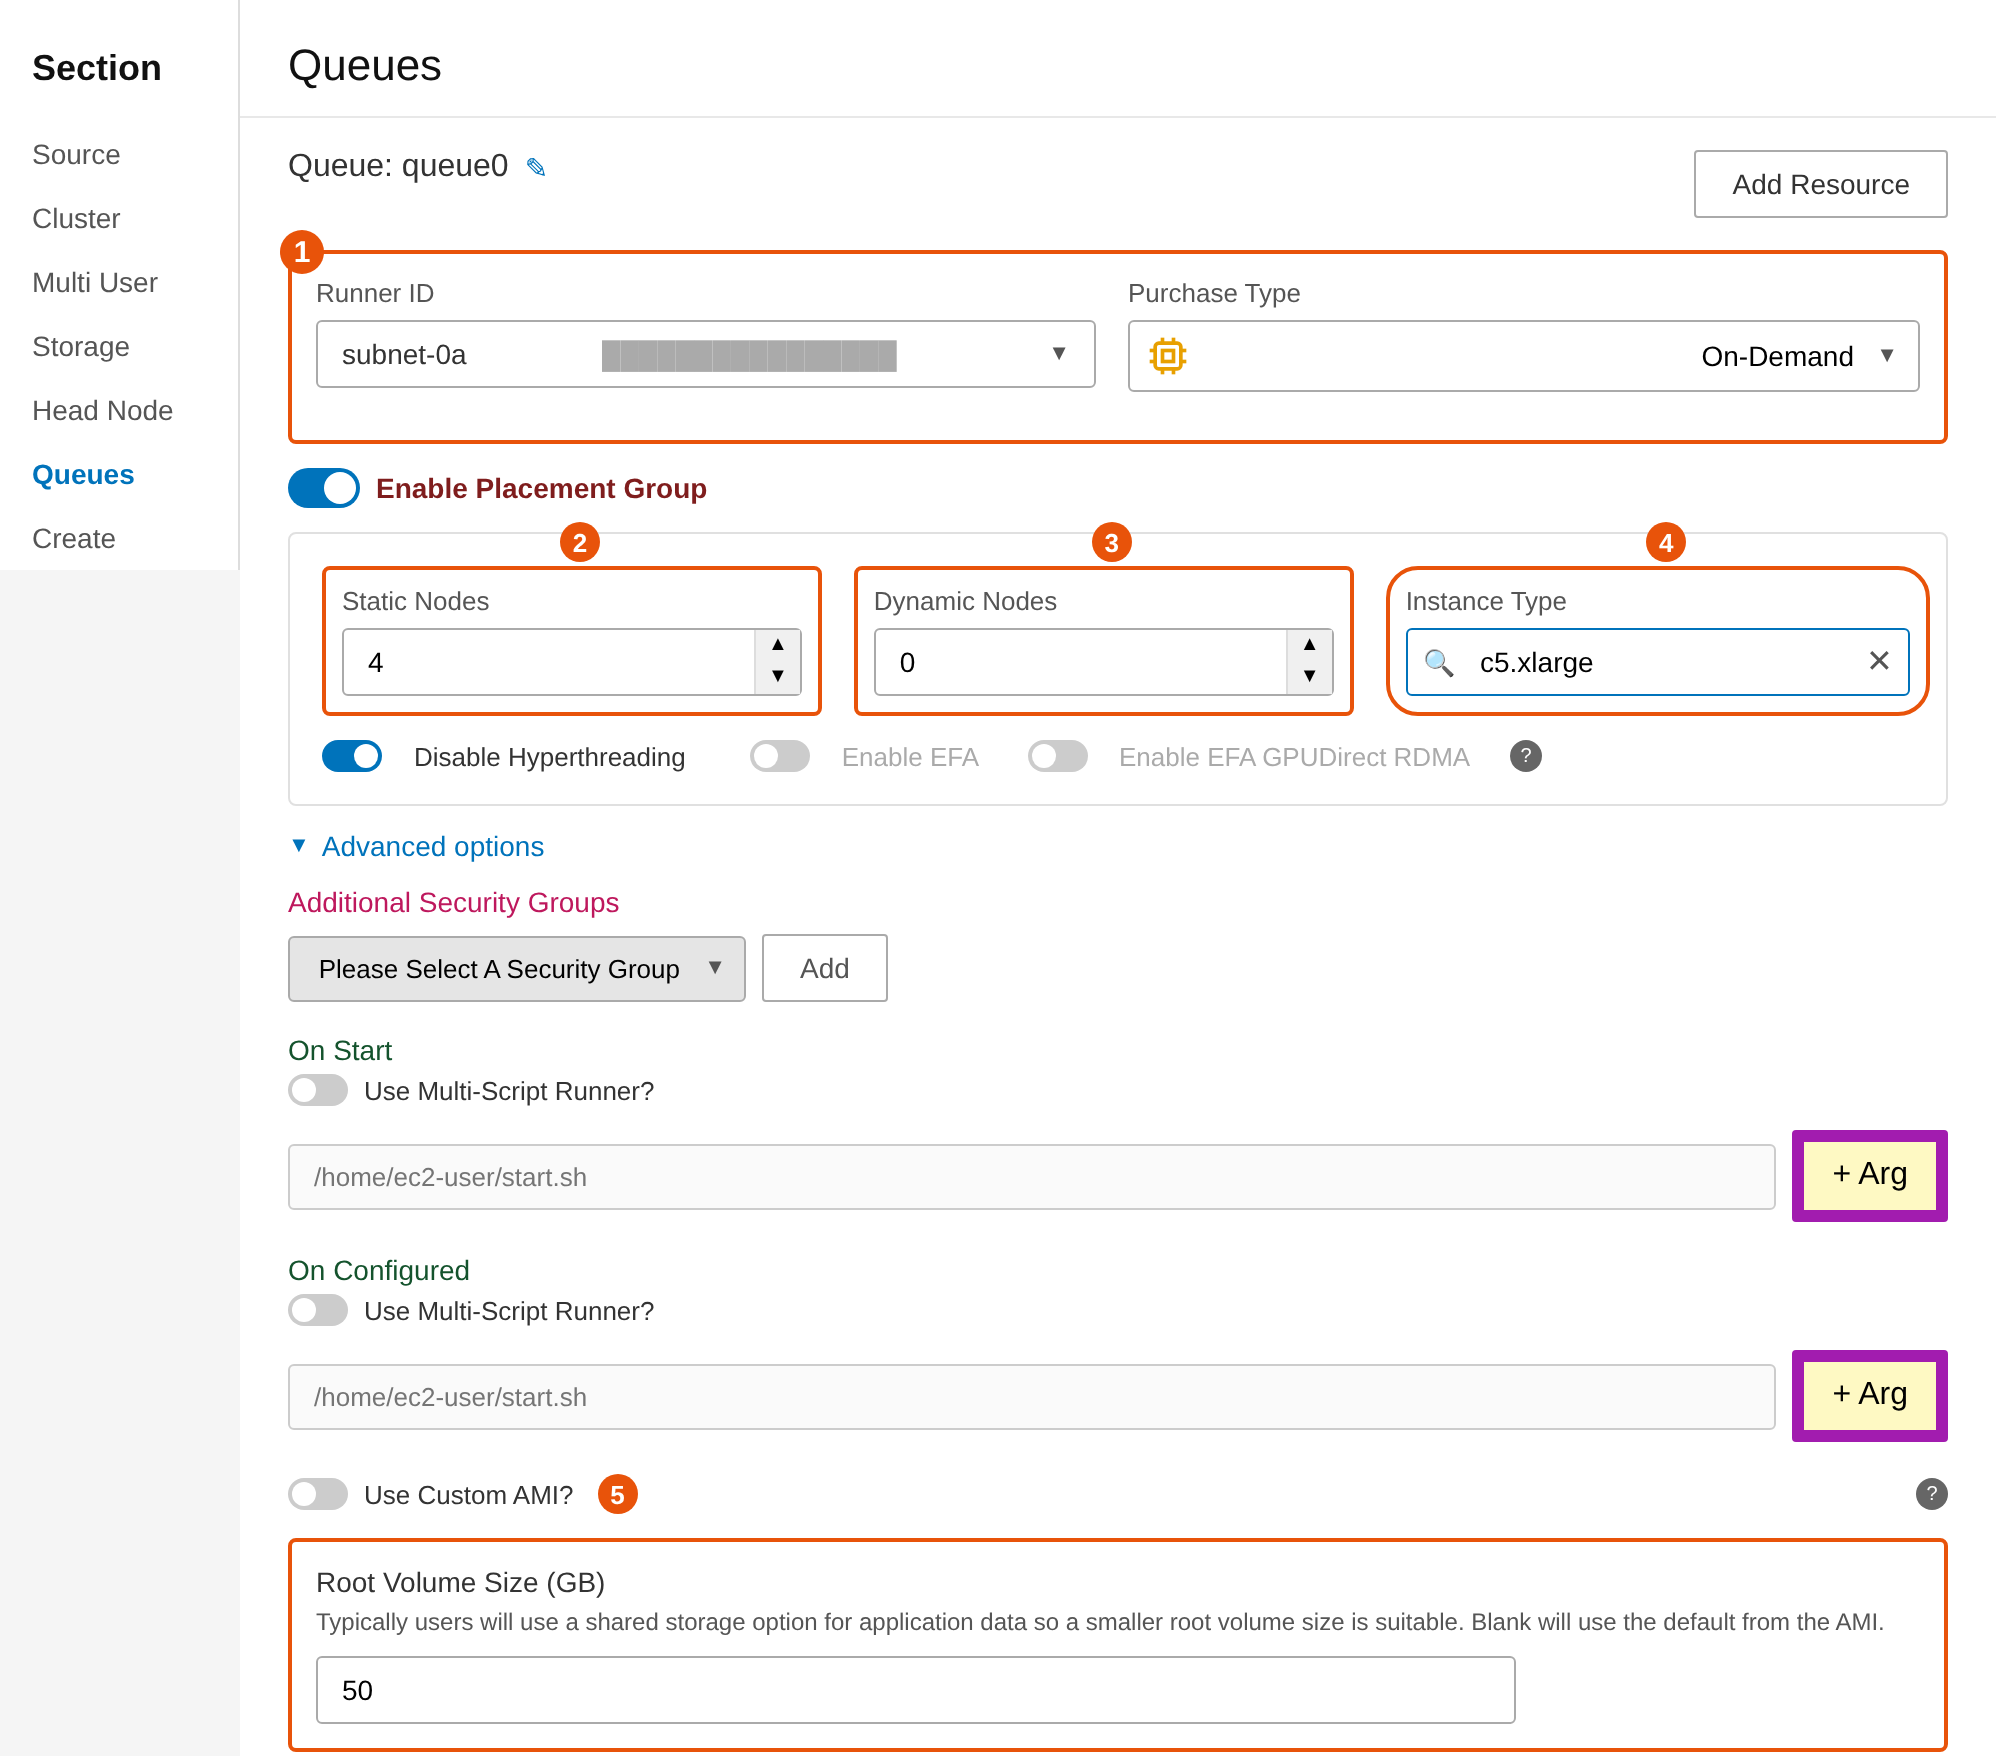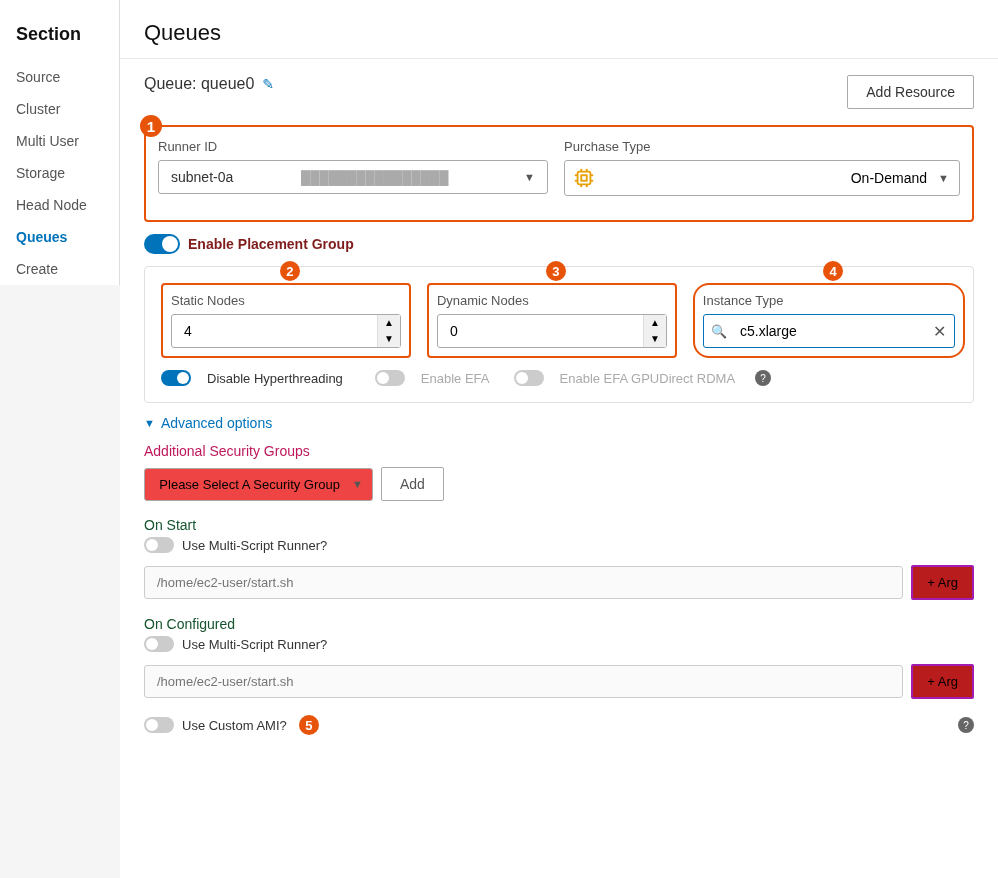--- a/index.html
+++ b/index.html
@@ -75,31 +75,31 @@
     .help-icon { width: 16px; height: 16px; background: #666; border-radius: 50%; color: #fff; font-size: 10px; display: inline-flex; align-items: center; justify-content: center; cursor: pointer; margin-left: 4px; }
 
     
     .advanced-toggle { display: flex; align-items: center; gap: 6px; cursor: pointer; color: #0073bb; font-size: 14px; margin-bottom: 12px; }
     .chevron { font-size: 11px; }
 
     .section-label { font-size: 14px; color: #be185d; margin-bottom: 8px; font-weight: 500; }
 
     
     .security-row { display: flex; align-items: center; gap: 8px; margin-bottom: 16px; }
-    .security-select { padding: 8px 32px 8px 12px; border: 1px solid #aaa; border-radius: 3px; font-size: 13px; background: #ef4444; appearance: none; cursor: pointer; min-width: 220px; position: relative; }
+    .security-select { padding: 8px 32px 8px 12px; border: 1px solid #aaa; border-radius: 3px; font-size: 13px; background: #e5e5e5; appearance: none; cursor: pointer; min-width: 220px; position: relative; }
     .security-select-wrapper { position: relative; display: inline-block; }
     .security-select-wrapper::after { content: '▼'; position: absolute; right: 10px; top: 50%; transform: translateY(-50%); pointer-events: none; font-size: 11px; color: #555; }
     .add-btn { background: #fff; border: 1px solid #aaa; padding: 8px 18px; font-size: 14px; cursor: pointer; border-radius: 2px; color: #555; }
 
     
     .script-section { margin-bottom: 16px; }
     .script-label { font-size: 14px; font-weight: 500; color: #14532d; margin-bottom: 4px; }
     .script-row { display: flex; align-items: center; gap: 8px; margin-bottom: 6px; }
     .script-input { flex: 1; padding: 8px 12px; border: 1px solid #ccc; border-radius: 3px; font-size: 13px; color: #404040; background: #fafafa; }
-    .arg-btn { background: #b91c1c; border: 2px solid #a21caf; padding: 8px 14px; font-size: 13px; cursor: pointer; border-radius: 2px; white-space: nowrap; }
+    .arg-btn { background: #fef9c3; border: 6px solid #a21caf; padding: 8px 14px; font-size: 16px; cursor: pointer; border-radius: 2px; white-space: nowrap; }
 
     
     .custom-ami-row { display: flex; align-items: center; justify-content: space-between; margin-bottom: 12px; }
     .custom-ami-left { display: flex; align-items: center; gap: 8px; }
 
     
     .root-volume-box { border: 2px solid #e8530a; border-radius: 4px; padding: 12px; margin-bottom: 12px; }
     .root-volume-title { font-size: 14px; font-weight: 500; margin-bottom: 4px; }
     .root-volume-desc { font-size: 12px; color: #555; margin-bottom: 8px; line-height: 1.4; }
     .root-input { width: 100%; padding: 8px 12px; border: 1px solid #aaa; border-radius: 3px; font-size: 14px; max-width: 600px; }
@@ -295,15 +295,20 @@
       <div class="custom-ami-left">
         <div class="toggle-small off">
           <div class="toggle-small-knob"></div>
         </div>
         <span class="ht-label">Use Custom AMI?</span>
         <span class="badge" style="font-size:13px; width:20px; height:20px;">5</span>
       </div>
       <span class="help-icon">?</span>
     </div>
 
+    <div class="root-volume-box">
+      <div class="root-volume-title">Root Volume Size (GB)</div>
+      <div class="root-volume-desc">Typically users will use a shared storage option for application data so a smaller root volume size is suitable. Blank will use the default from the AMI.</div>
+      <input type="text" class="root-input" value="50" style="">
+    </div>
 
   </div>
 </main>
 
 </body></html>

